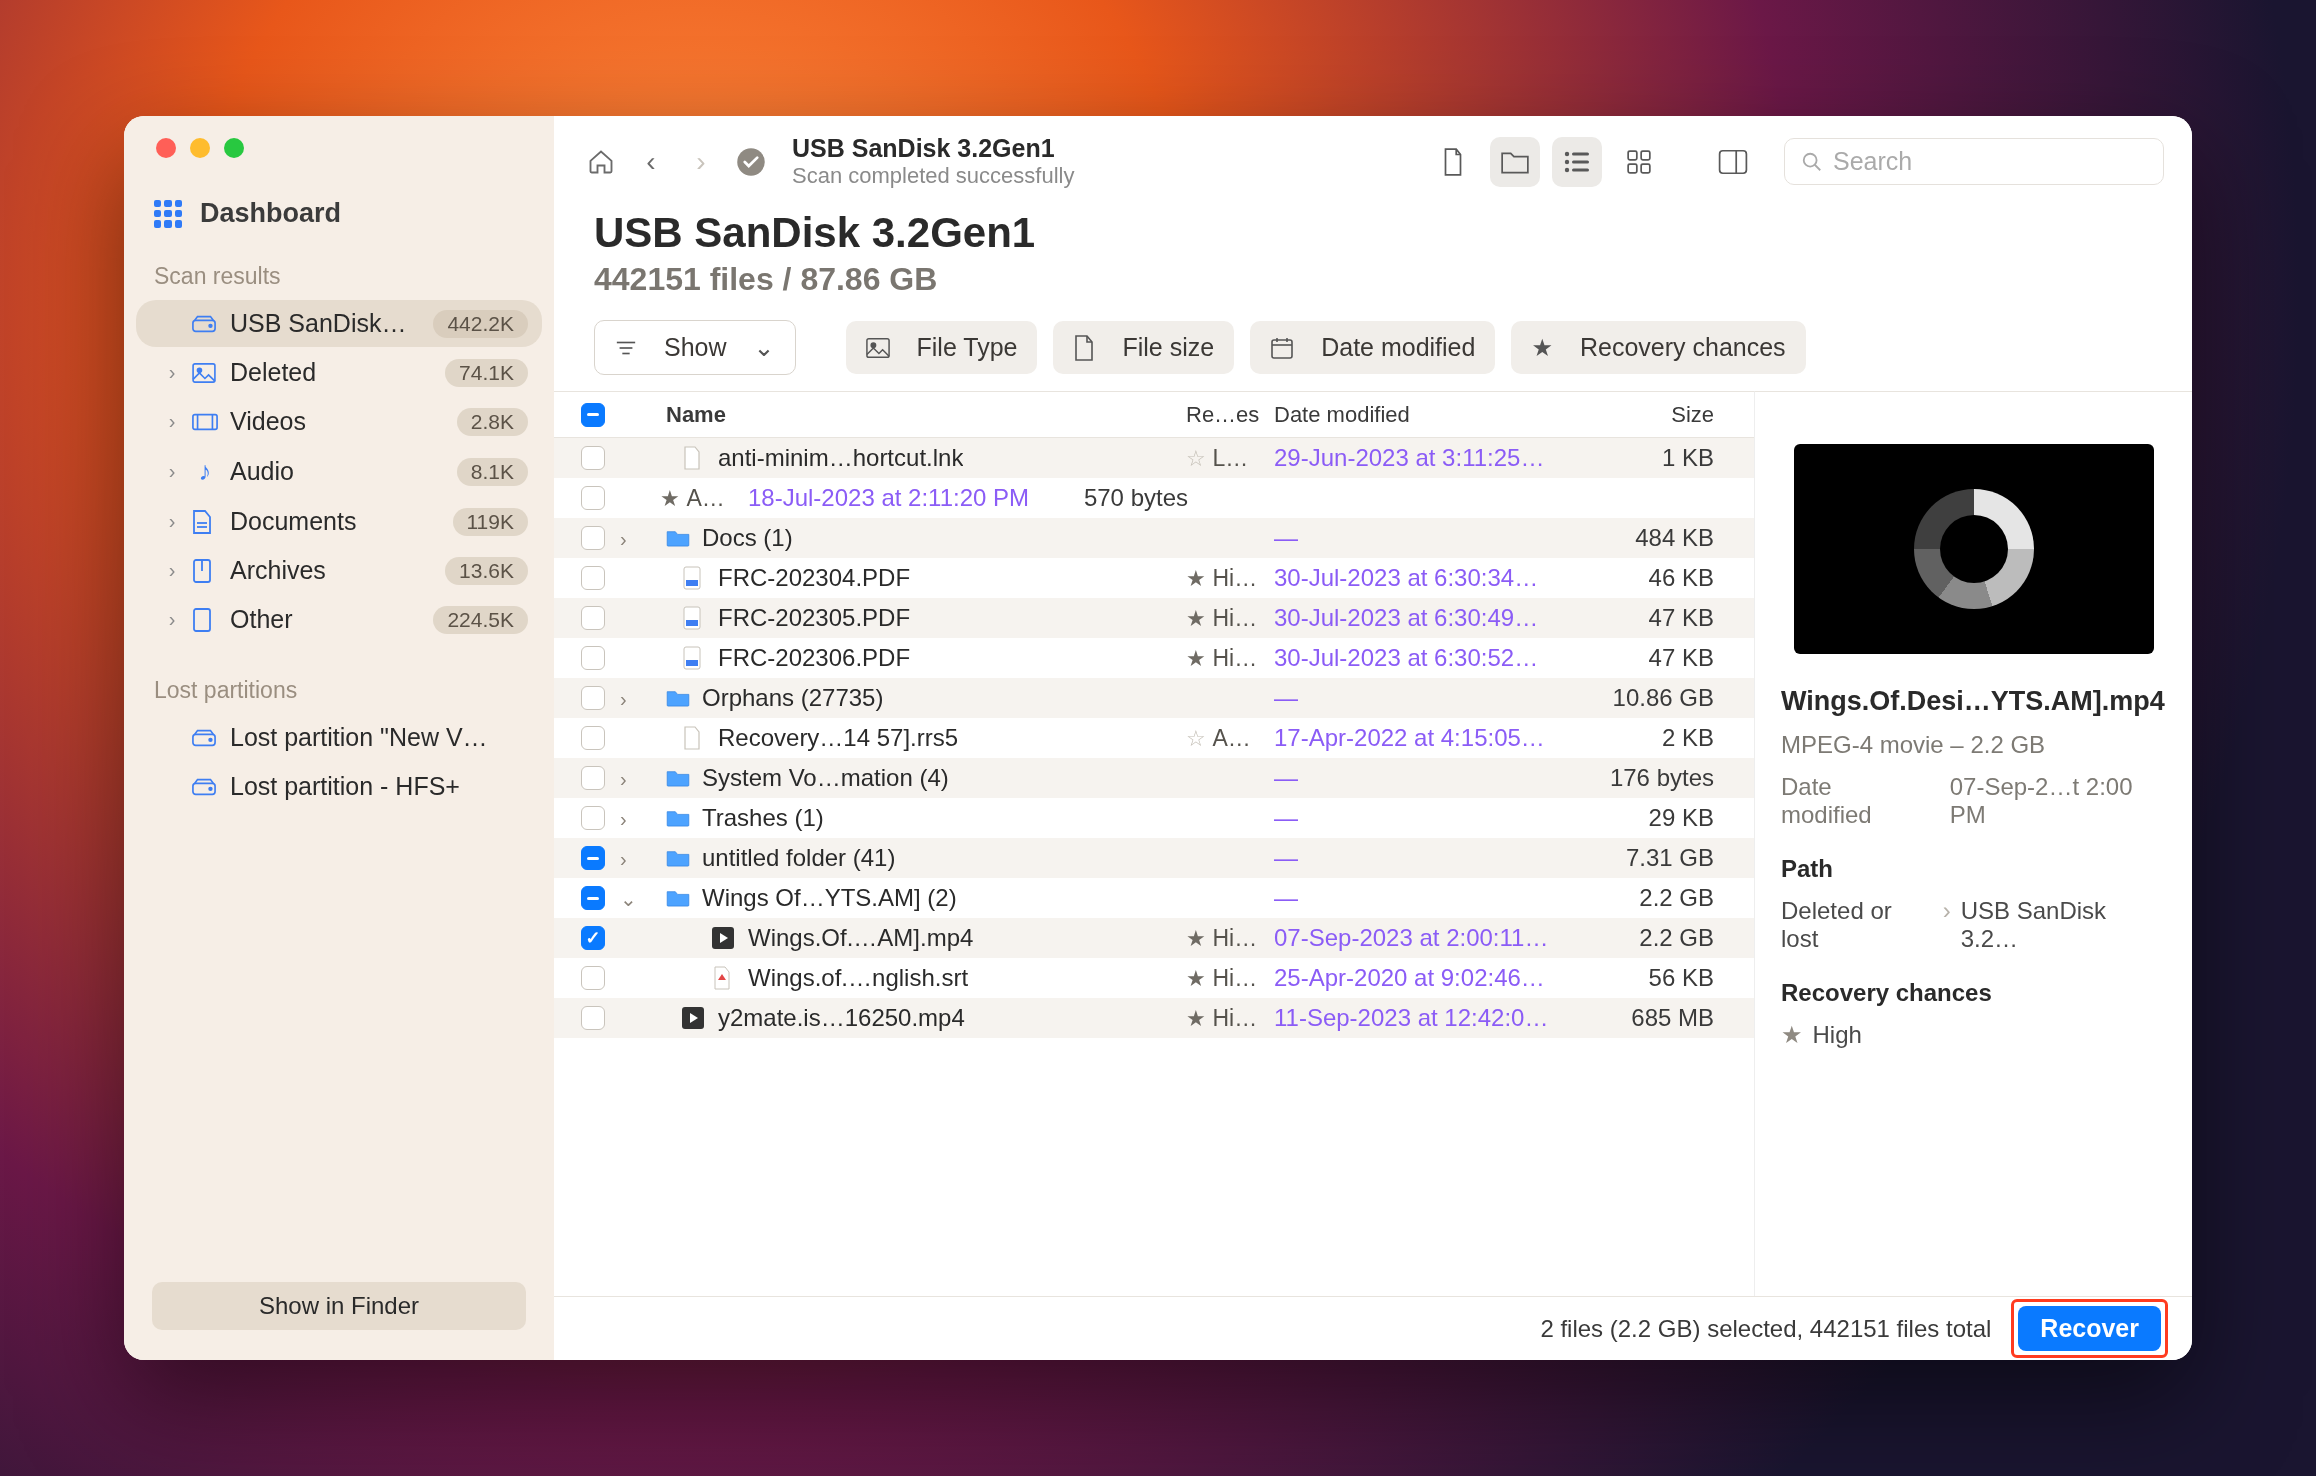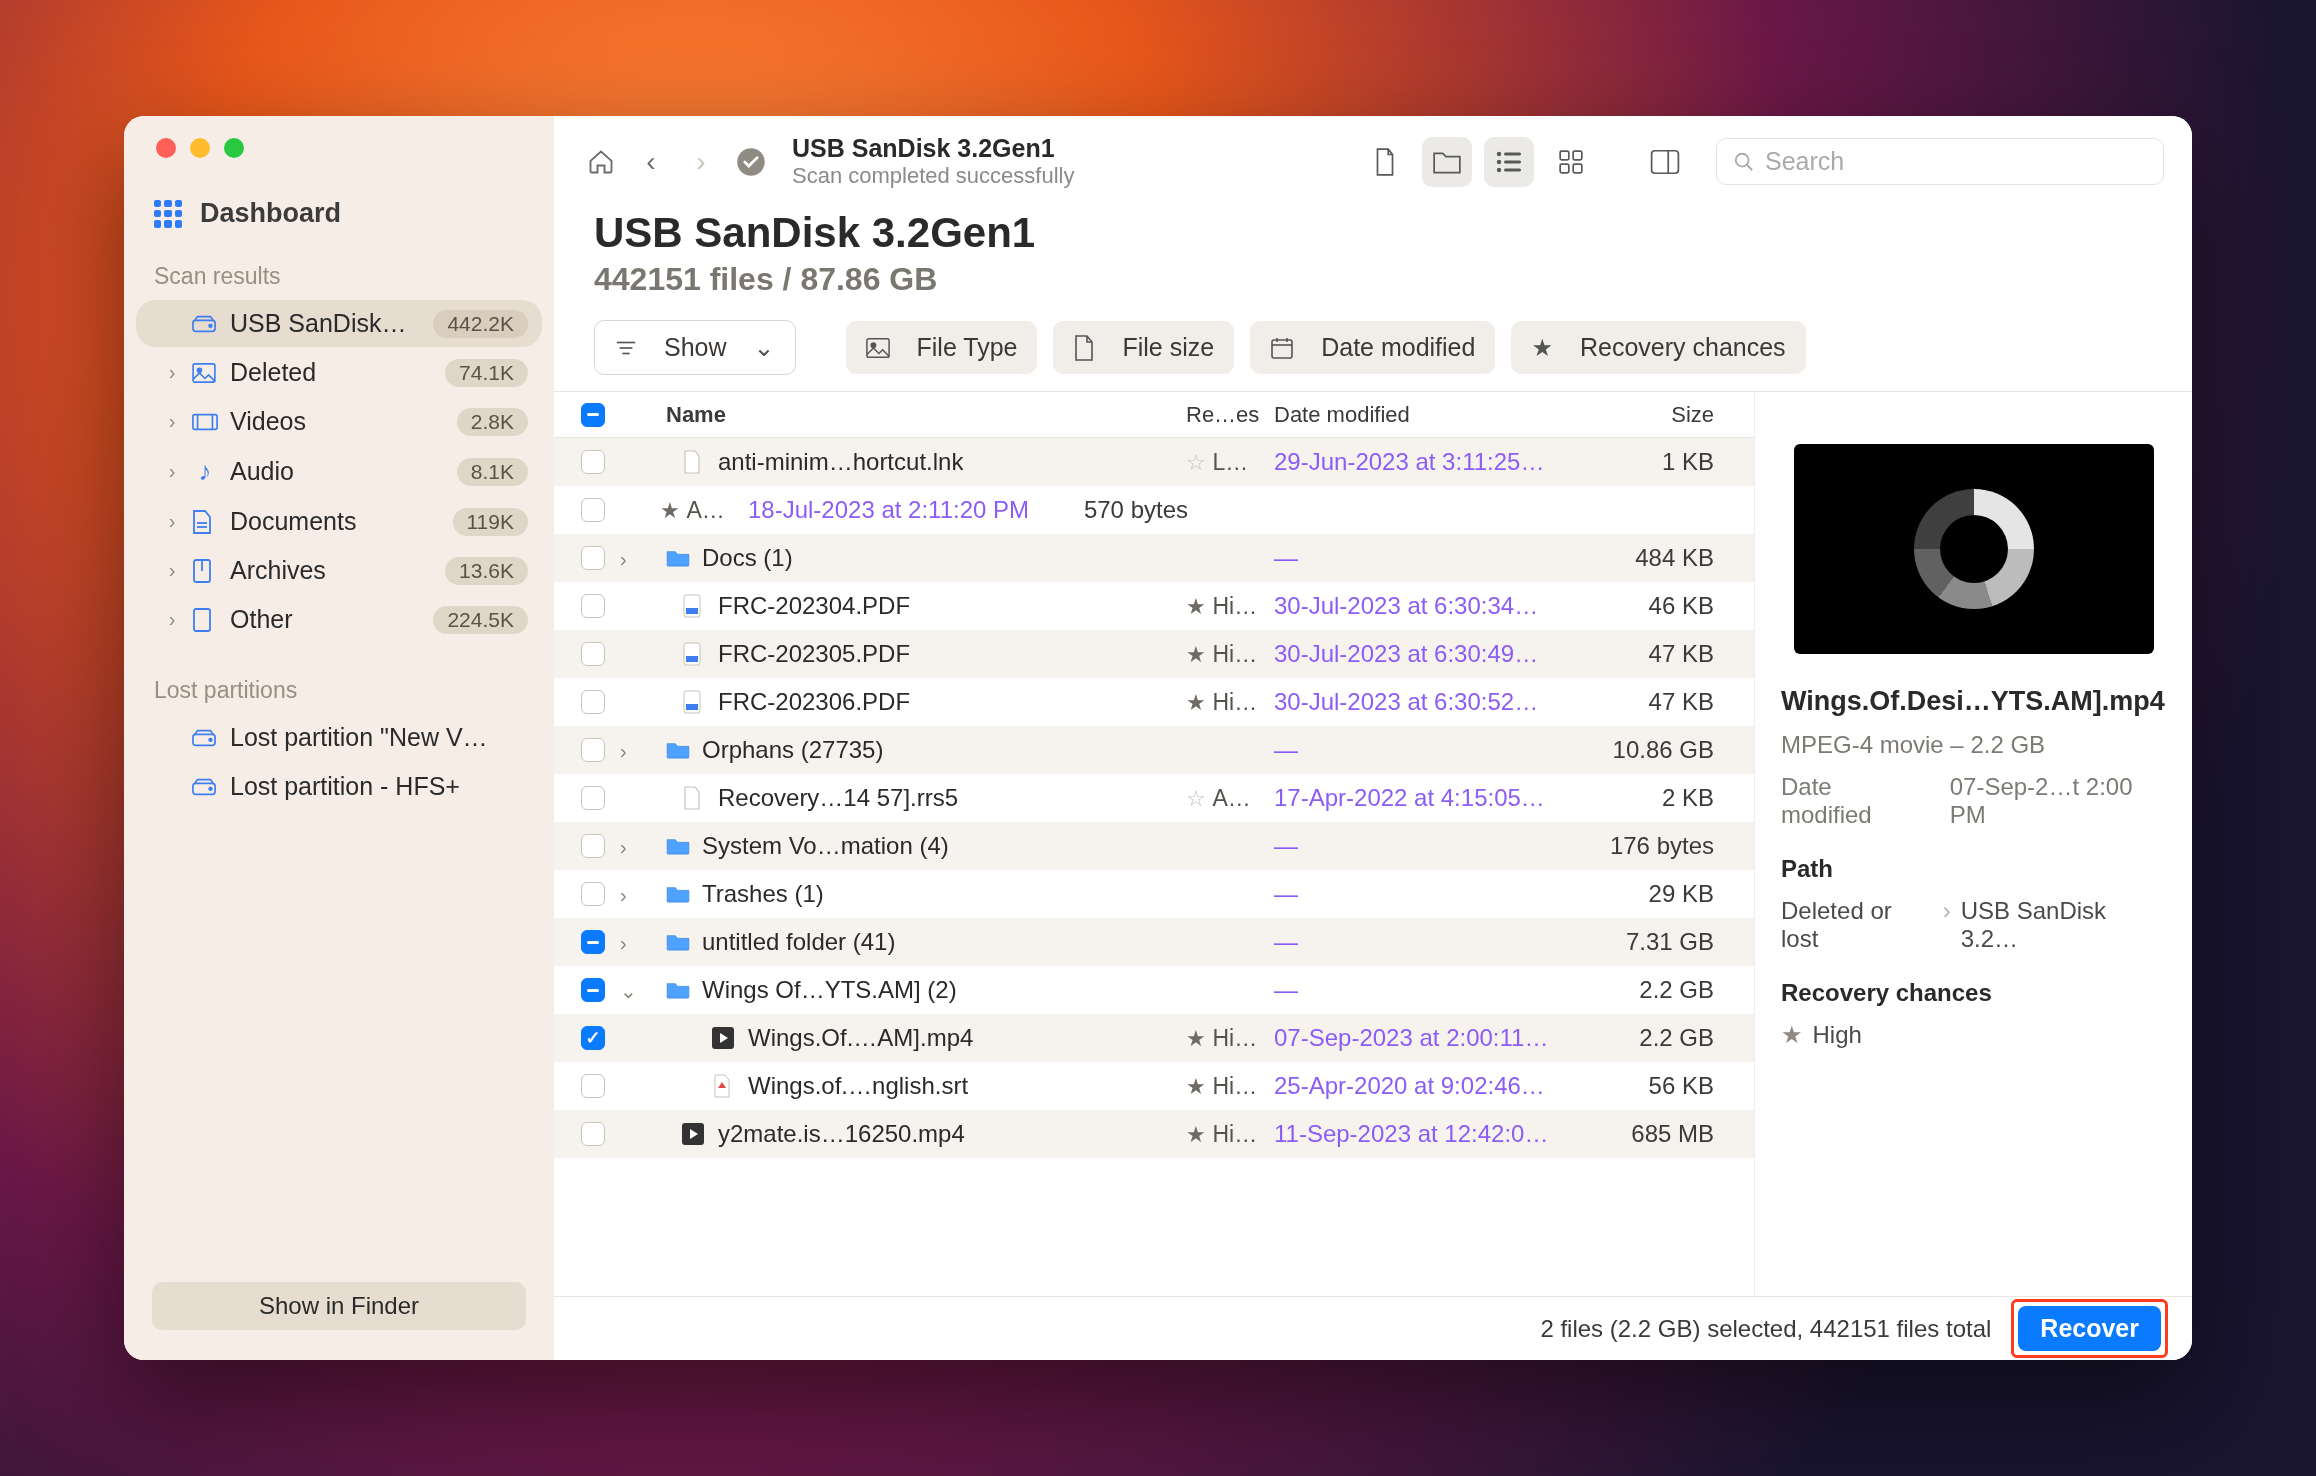--- a/index.html
+++ b/index.html
@@ -41,41 +41,41 @@
   
   .main { flex:1; display:flex; flex-direction:column; background:#fff; }
   .toolbar{ display:flex; align-items:center; padding:18px 28px 0; gap:12px; }
   .tb-btn{ width:38px; height:38px; display:flex; align-items:center; justify-content:center; color:#6b6b6b; cursor:pointer; font-size:28px; border-radius:8px;}
   .tb-title-block{ margin-left:10px; flex-shrink:0; }
   .tb-title{ font-weight:700; font-size:25px; }
   .tb-sub{ color:#8a8a8a; font-size:22px; }
   .tb-spacer{flex:1;}
   .tb-iconbtn{ width:50px; height:50px; display:flex; align-items:center; justify-content:center; border-radius:10px; cursor:pointer; color:#595959; font-size:26px;}
   .tb-iconbtn.active{ background:#eceae7; }
-  .search{ display:flex; align-items:center; gap:10px; border:1px solid #e5e1dc; border-radius:10px; padding:8px 16px; margin-left:14px; width:448px; color:#aaa; font-size:25px;}
+  .search{ display:flex; align-items:center; gap:10px; border:1px solid #e5e1dc; border-radius:10px; padding:8px 16px; margin-left:14px; width:380px; color:#aaa; font-size:25px;}
   .header-block{ padding:20px 40px 22px; }
   .h-title{ font-size:42px; font-weight:800; }
   .h-sub{ font-size:32px; font-weight:700; color:#7a7670; margin-top:4px;}
   .filters{ display:flex; gap:16px; padding:0 40px 16px; align-items:center;}
   .filter-btn{ display:flex; align-items:center; gap:27px; background:#f1eeea; border-radius:10px; padding:12px 20px; font-size:25px; cursor:pointer; color:#3b3835;}
   .filter-btn .ic{ font-size:24px; color:#555;}
   .show-btn{ border:1px solid #d9d4cd; background:#fff;}
   .fgap{width:18px;}
   
   .content{ flex:1; display:flex; overflow:hidden; }
   .table-pane{ flex:1; display:flex; flex-direction:column; border-top:1px solid #e8e4de; overflow:hidden;}
   .col-hdr{ display:flex; align-items:center; padding:0 12px; height:46px; font-size:22px; color:#3a3a3a; border-bottom:1px solid #e8e4de; background:#fff;}
   .col-check{width:54px; display:flex; justify-content:center;}
   .col-arrow{width:40px;}
   .col-name{flex:1; padding-left:6px;}
   .col-rec{width:88px;}
   .col-date{width:316px;}
   .col-size{width:152px; text-align:right; padding-right:28px;}
   .rows{ flex:1; overflow:auto;}
-  .row{ display:flex; align-items:center; height:48px; padding:0 12px; font-size:24px;}
+  .row{ display:flex; align-items:center; height:40px; padding:0 12px; font-size:24px;}
   .row.alt{ background:#f6f3ef;}
   .row .col-name{ display:flex; align-items:center; gap:10px; white-space:nowrap; overflow:hidden; }
   .filetxt{ overflow:hidden; text-overflow:ellipsis; }
   .fi{ width:26px; text-align:center; }
   .indent1{ padding-left:22px; }
   .indent2{ padding-left:52px; }
   .chk{ width:24px; height:24px; border-radius:6px; border:1.5px solid #c9c4bc; background:#fff; display:flex; align-items:center; justify-content:center;}
   .chk.on{ background:#0a7aff; border-color:#0a7aff; color:#fff; font-size:18px; font-weight:700;}
   .chk.part{ background:#0a7aff; border-color:#0a7aff; }
   .chk.part::after{ content:""; width:12px; height:3px; background:#fff; border-radius:2px;}

